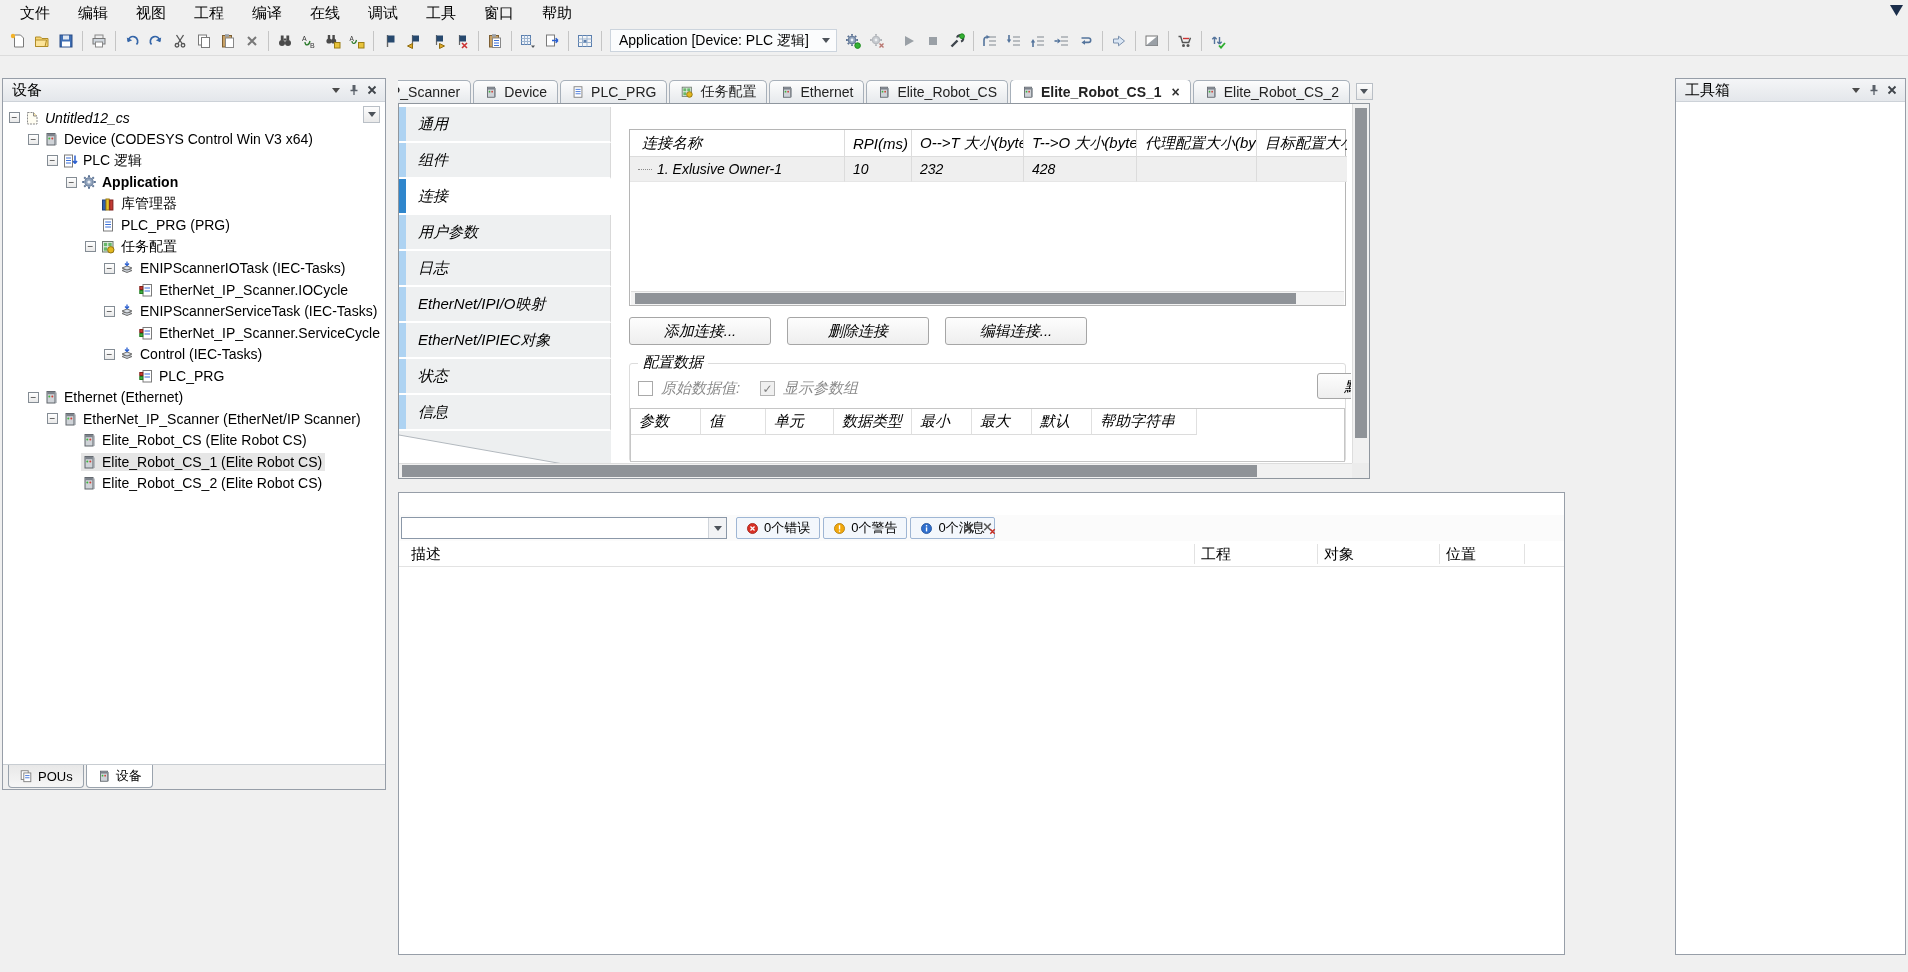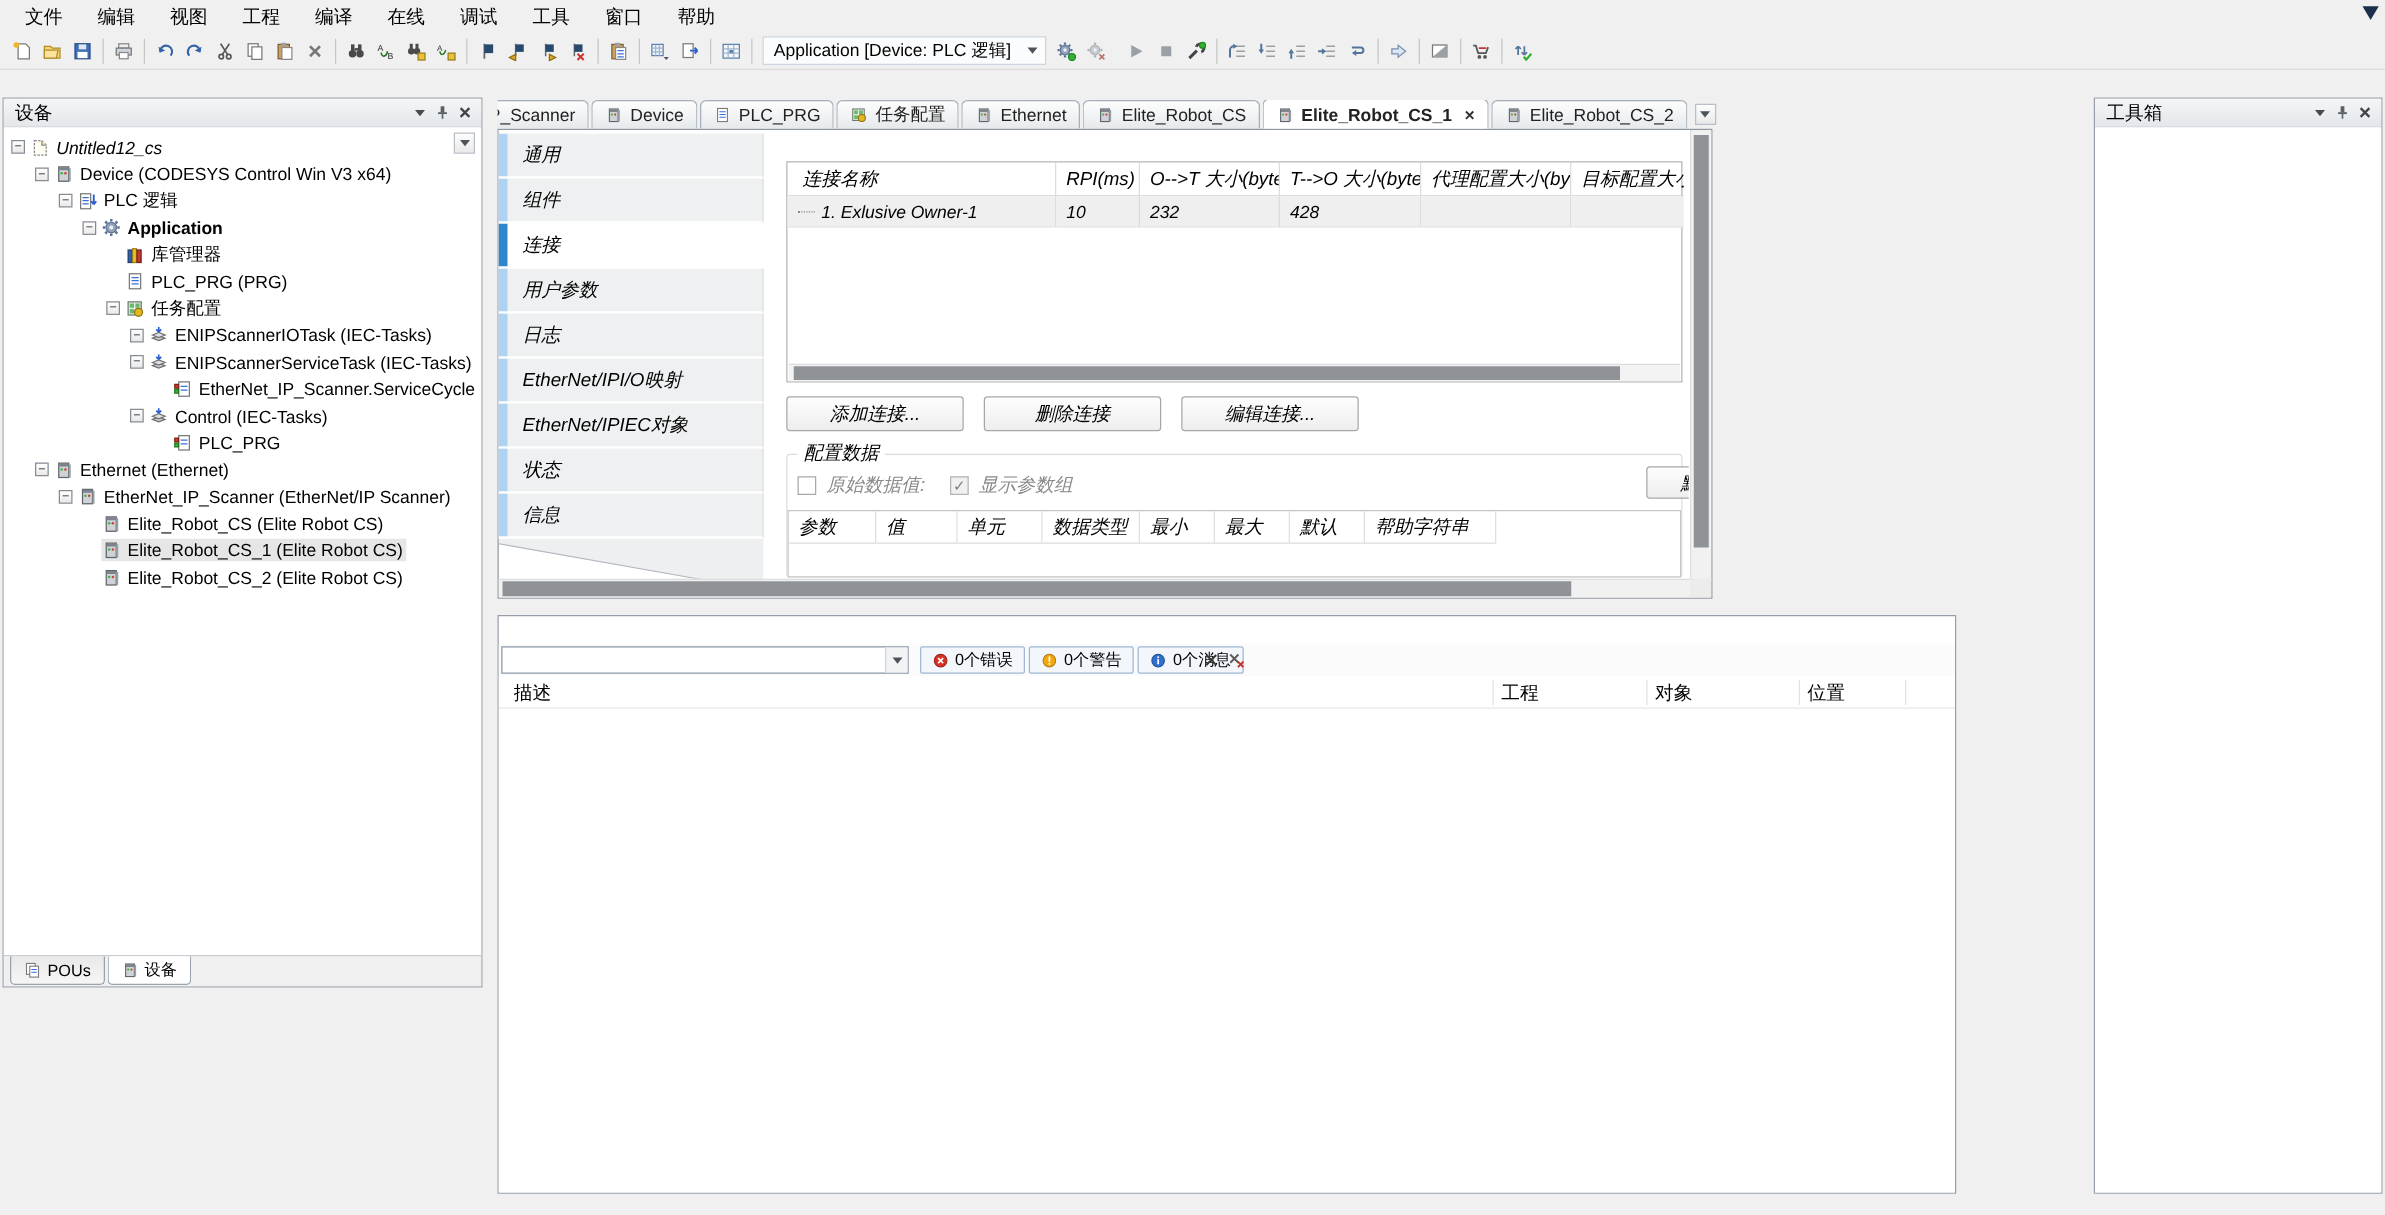--- a/index.html
+++ b/index.html
@@ -626,20 +626,37 @@
         <span class="exp">−</span>
         <span class="sel">
           <span class="tico">
             <svg width="16" height="16" viewBox="0 0 16 16">
               <path d="M3 10.5l5-2 5 2-5 2z" fill="#c9cfd6" stroke="#707070"></path>
               <path d="M3 8l5-2 5 2-5 2z" fill="#dde2e8" stroke="#707070"></path>
               <path d="M8 1.5v4m0 0L6 3.5m2 2l2-2" fill="none" stroke="#2a5fd0" stroke-width="1.3"></path>
             </svg>
           </span>
           <span>ENIPScannerIOTask (IEC-Tasks)</span>
+        </span>
+      </div>
+      <div class="trow" style="padding-left: 120px;">
+        <span class="noexp"></span>
+        <span class="sel">
+          <span class="tico">
+            <svg width="16" height="16" viewBox="0 0 16 16">
+              <rect x="5" y="2.5" width="8.5" height="11.5" fill="#fff" stroke="#7a7a7a"></rect>
+              <g stroke="#3a6fd8">
+                <line x1="6.5" y1="6" x2="12" y2="6"></line>
+                <line x1="6.5" y1="9" x2="12" y2="9"></line>
+              </g>
+              <rect x="1.8" y="4.5" width="3" height="3" fill="#cc3a30" stroke="#802019"></rect>
+              <rect x="1.8" y="8.5" width="3" height="3" fill="#3fae3f" stroke="#1f7a1f"></rect>
+            </svg>
+          </span>
+          <span>EtherNet_IP_Scanner.IOCycle</span>
         </span>
       </div>
       <div class="trow" style="padding-left: 101px;">
         <span class="exp">−</span>
         <span class="sel">
           <span class="tico">
             <svg width="16" height="16" viewBox="0 0 16 16">
               <path d="M3 10.5l5-2 5 2-5 2z" fill="#c9cfd6" stroke="#707070"></path>
               <path d="M3 8l5-2 5 2-5 2z" fill="#dde2e8" stroke="#707070"></path>
               <path d="M8 1.5v4m0 0L6 3.5m2 2l2-2" fill="none" stroke="#2a5fd0" stroke-width="1.3"></path>

